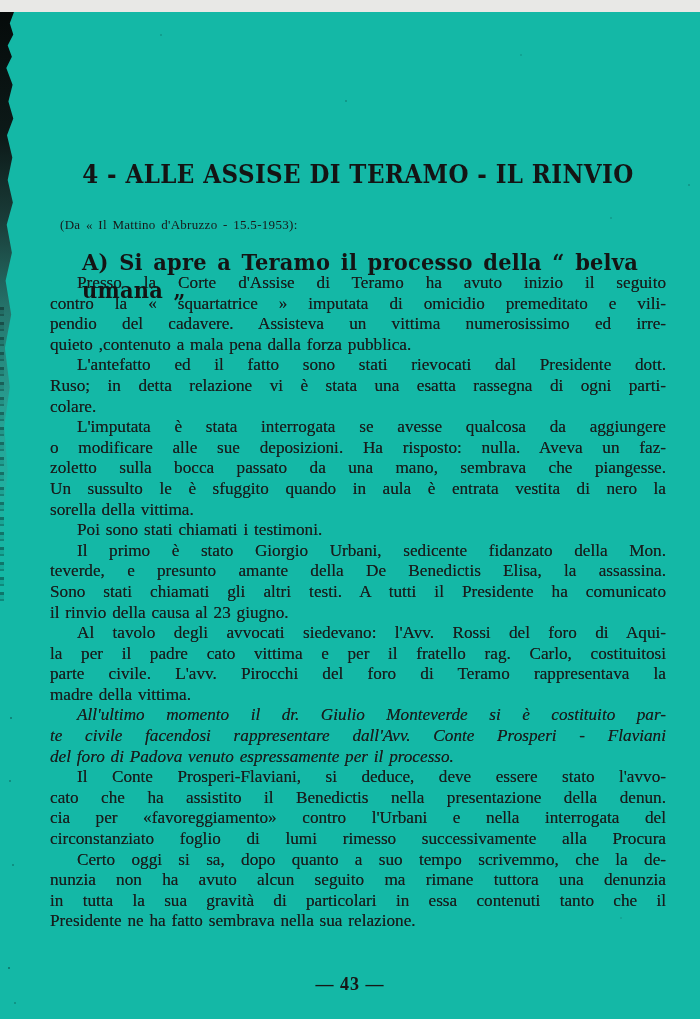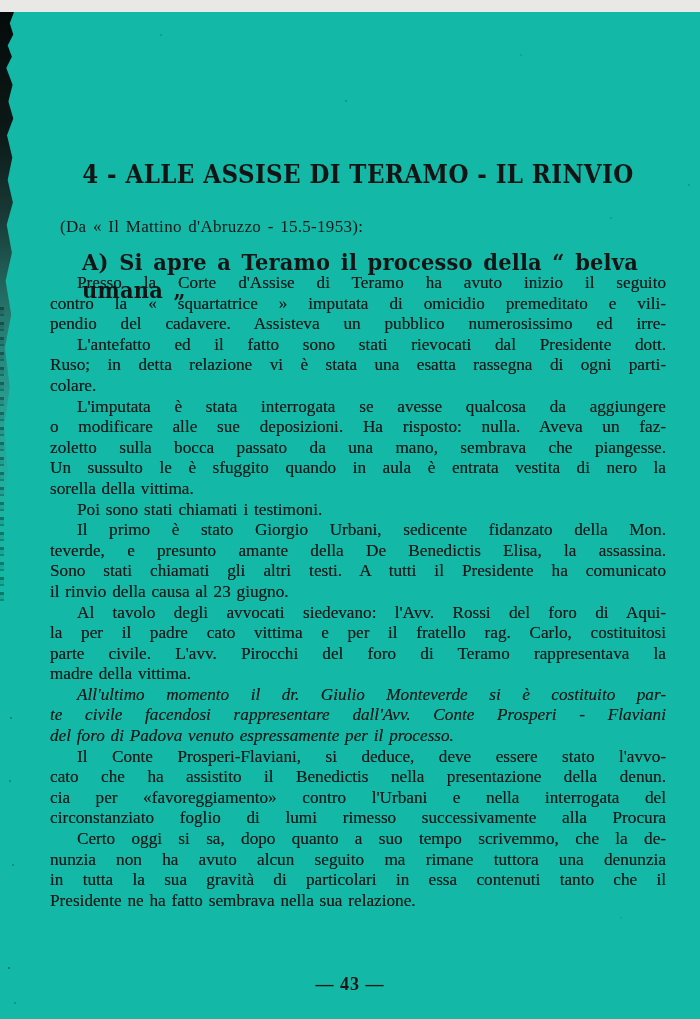--- a/index.html
+++ b/index.html
@@ -78,21 +78,21 @@
     font-size: 23px;
     letter-spacing: 0.4px;
     transform: scaleY(1.12);
     transform-origin: center top;
     color: #141414;
   }
   .source-line {
     position: absolute;
     left: 60px; top: 205px;
     margin: 0;
-    font-size: 17px;
+    font-size: 13px;
     letter-spacing: 0.3px;
     word-spacing: 2px;
     color: #181818;
   }
   .article-heading {
     position: absolute;
     left: 82px; top: 236px;
     margin: 0;
     font-family: "DejaVu Serif", serif;
     font-weight: bold;
@@ -143,21 +143,22 @@
   <h1 class="chapter-title">4 - ALLE ASSISE DI TERAMO - IL RINVIO</h1>
 
   <p class="source-line">(Da « Il Mattino d'Abruzzo - 15.5-1953):</p>
 
   <h2 class="article-heading">A) Si apre a Teramo il processo della “ belva umana „</h2>
 
   <div class="article-body">
       <div class="para">
         <div class="line first">Presso la Corte d'Assise di Teramo ha avuto inizio il seguito</div>
         <div class="line">contro la « squartatrice » imputata di omicidio premeditato e vili-</div>
-        <div class="line">pendio del cadavere. Assisteva un pubblico numerosissimo ed irre-</div>
+        <div class="line">pendio del cadavere. Assisteva un vittima numerosissimo ed irre-</div>
+        <div class="line last">quieto ,contenuto a mala pena dalla forza pubblica.</div>
       </div>
       <div class="para">
         <div class="line first">L'antefatto ed il fatto sono stati rievocati dal Presidente dott.</div>
         <div class="line">Ruso; in detta relazione vi è stata una esatta rassegna di ogni parti-</div>
         <div class="line last">colare.</div>
       </div>
       <div class="para">
         <div class="line first">L'imputata è stata interrogata se avesse qualcosa da aggiungere</div>
         <div class="line">o modificare alle sue deposizioni. Ha risposto: nulla. Aveva un faz-</div>
         <div class="line">zoletto sulla bocca passato da una mano, sembrava che piangesse.</div>

